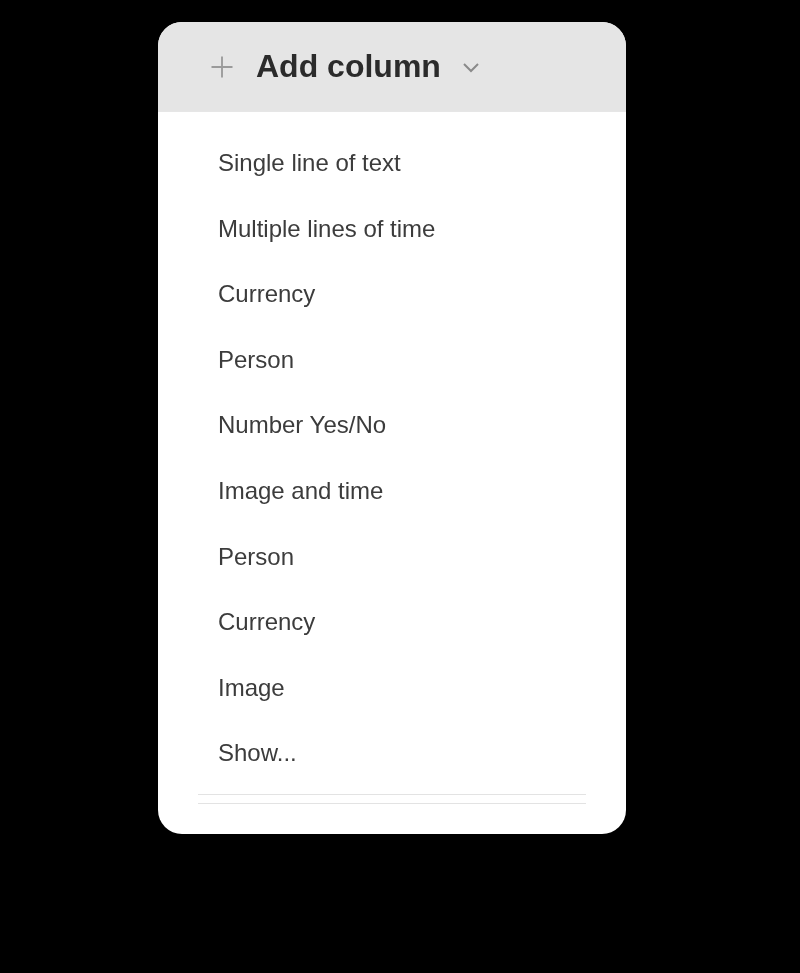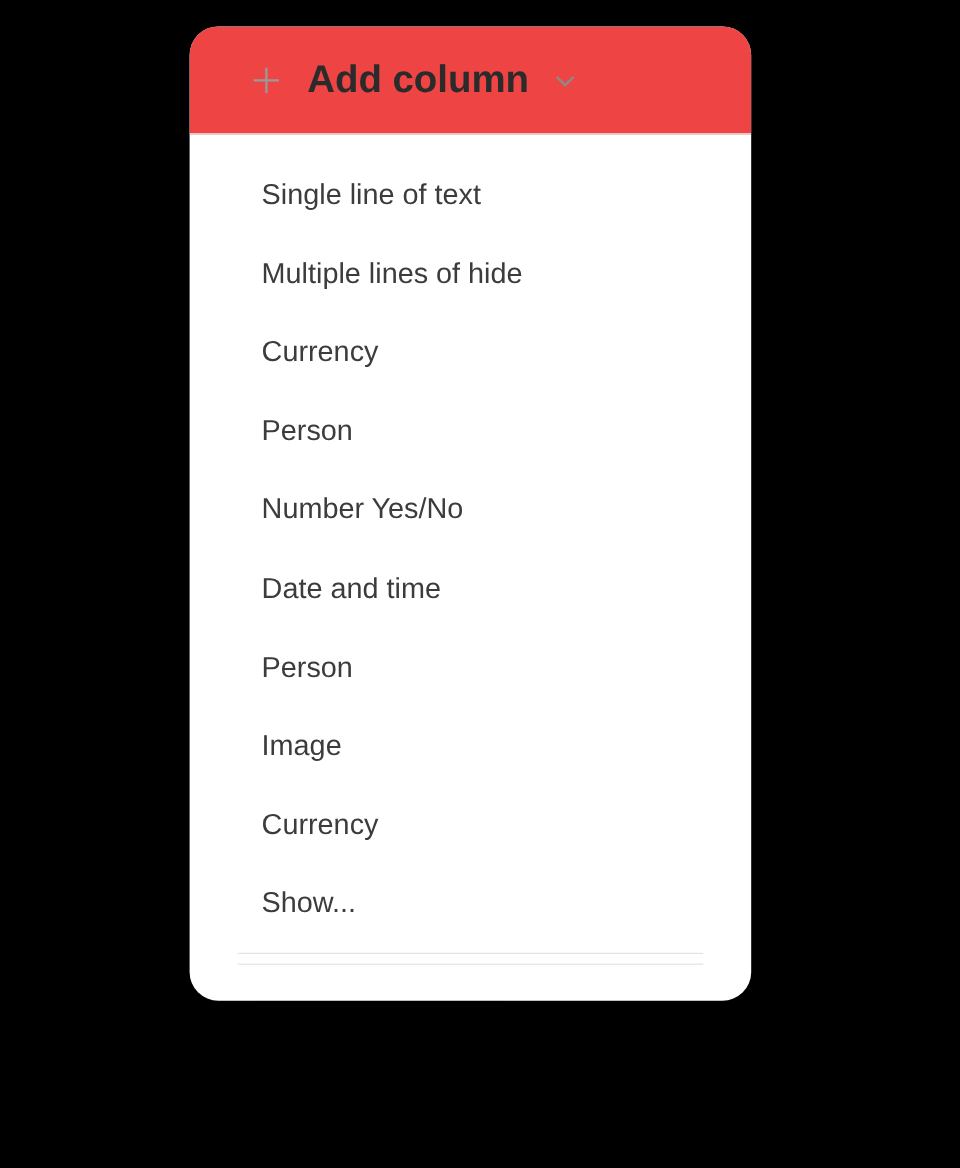--- a/index.html
+++ b/index.html
@@ -14,21 +14,21 @@
     position: absolute;
     left: 158px;
     top: 22px;
     width: 468px;
     background: #ffffff;
     border-radius: 24px;
     overflow: hidden;
     box-shadow: 0 0 0 1px rgba(0,0,0,0.02);
   }
   .header {
-    background: #ef4444;
+    background: #e5e5e5;
     height: 90px;
     display: flex;
     align-items: center;
     padding-left: 50px;
     border-bottom: 1px solid #e6e6e6;
     box-sizing: border-box;
     cursor: pointer;
   }
   .plus-icon {
     width: 28px;
@@ -83,28 +83,28 @@
     <span class="header-title">Add column</span>
     <span class="chev-icon">
       <svg viewBox="0 0 24 24" width="24" height="24" fill="none" stroke="currentColor" stroke-width="2">
         <polyline points="5 9 12 16 19 9"></polyline>
       </svg>
     </span>
   </div>
 
   <div class="menu">
     <div class="menu-item"><span>Single line of text</span></div>
-    <div class="menu-item"><span>Multiple lines of hide</span></div>
+    <div class="menu-item"><span>Multiple lines of time</span></div>
     <div class="menu-item"><span>Currency</span></div>
     <div class="menu-item"><span>Person</span></div>
     <div class="menu-item"><span>Number Yes/No</span></div>
-    <div class="menu-item"><span>Date and time</span></div>
+    <div class="menu-item"><span>Image and time</span></div>
     <div class="menu-item"><span>Person</span></div>
+    <div class="menu-item"><span>Currency</span></div>
     <div class="menu-item"><span>Image</span></div>
-    <div class="menu-item"><span>Currency</span></div>
     <div class="menu-item"><span>Show...</span></div>
 
     <div class="divider"></div>
 
 
     <div class="divider"></div>
   </div>
 
 </div>
 

